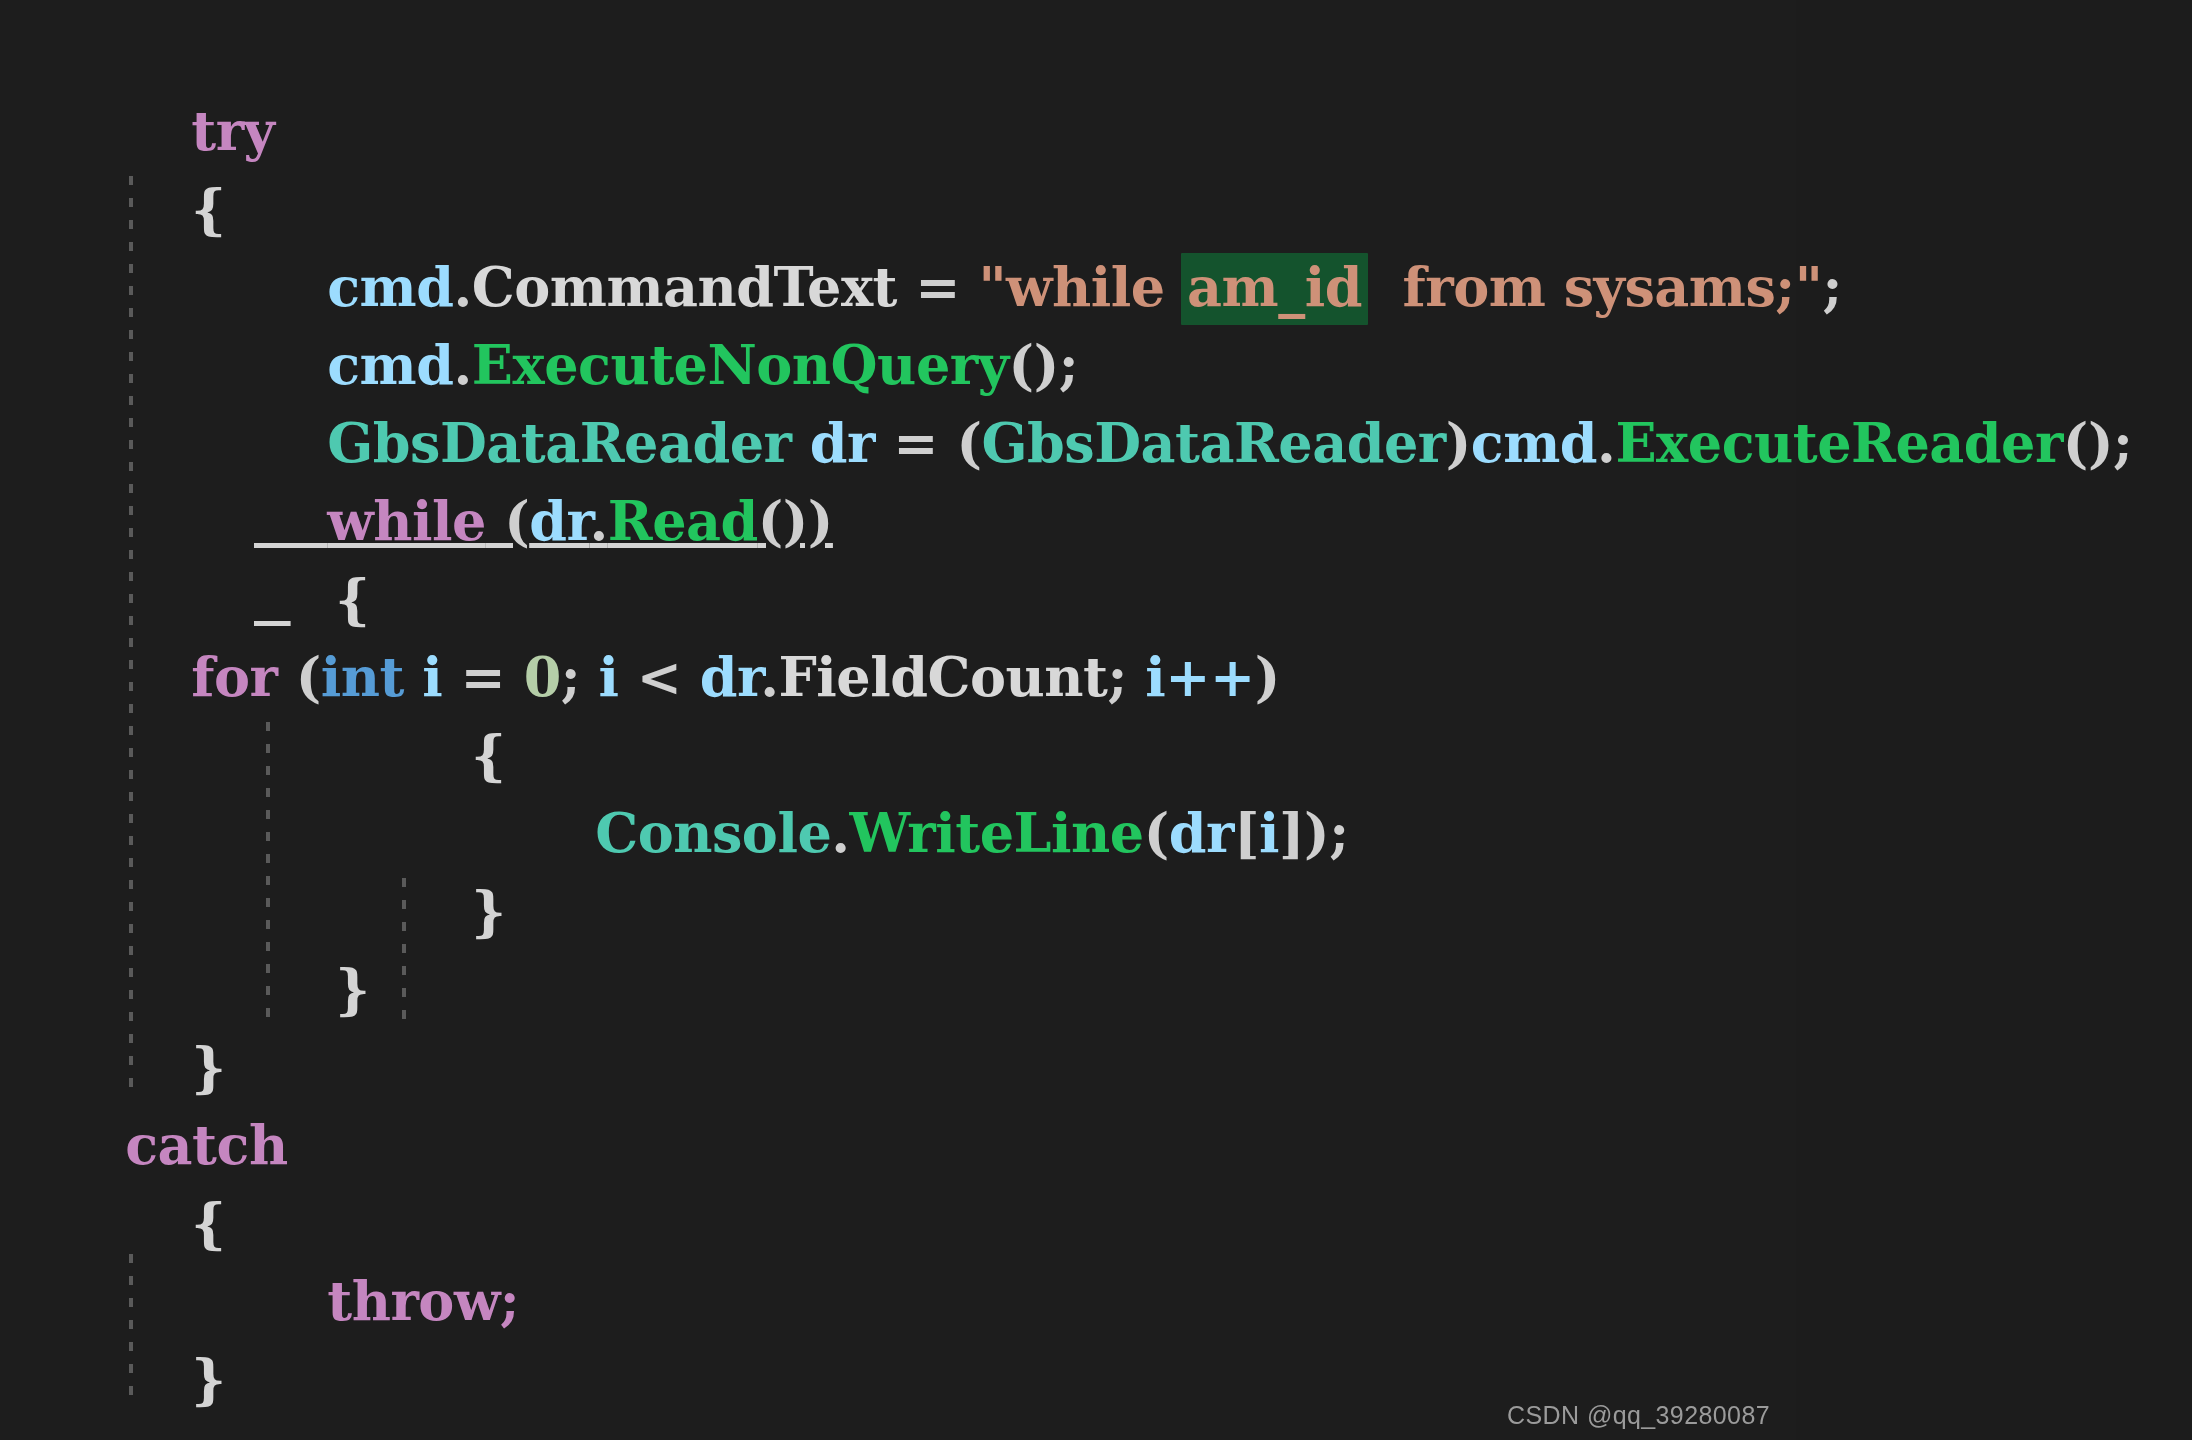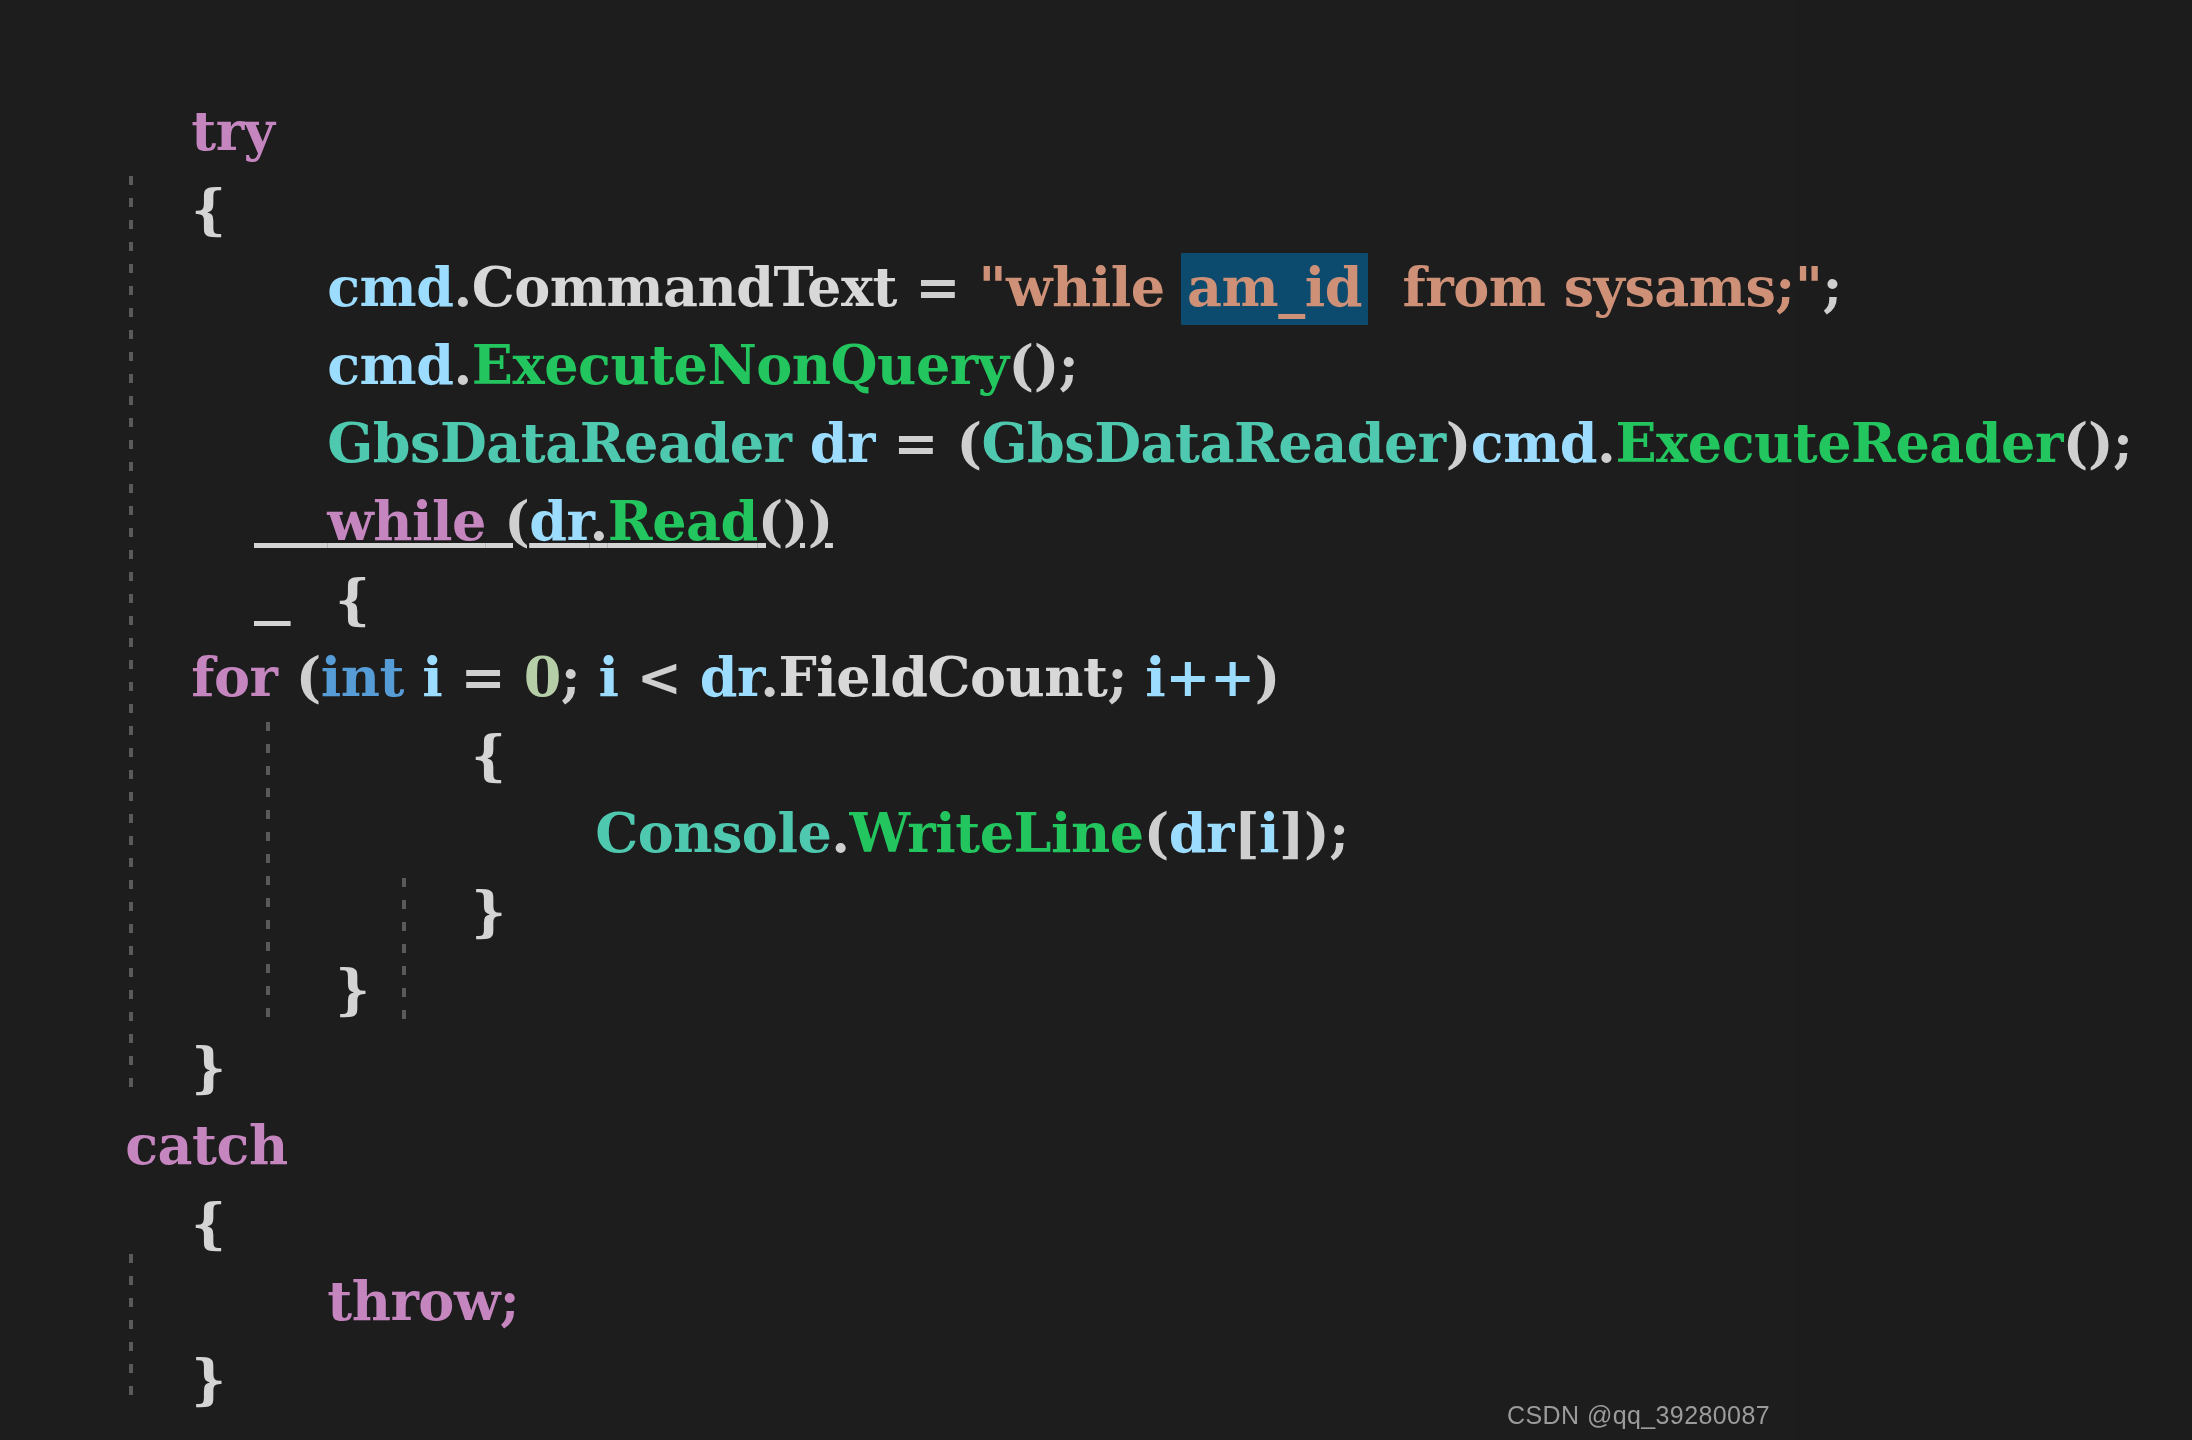--- a/index.html
+++ b/index.html
@@ -59,21 +59,21 @@
   .btype    { color: #569cd6; }   
   .var      { color: #9cdcfe; }   
   .prop     { color: #d8d8d8; }   
   .func     { color: #22c55e; }   
   .str      { color: #ce9178; }   
   .num      { color: #b5cea8; }   
   .punct    { color: #cfcfcf; }   
   .brace    { color: #d4d4d4; }
 
   .hl {
-    background: #0c4a6e;
+    background: #14532d;
     padding: 2px 6px 6px 6px;
     margin: 0 -2px;
     border-radius: 1px;
   }
 
   
   #watermark {
     position: absolute;
     right: 26px;
     bottom: 10px;

